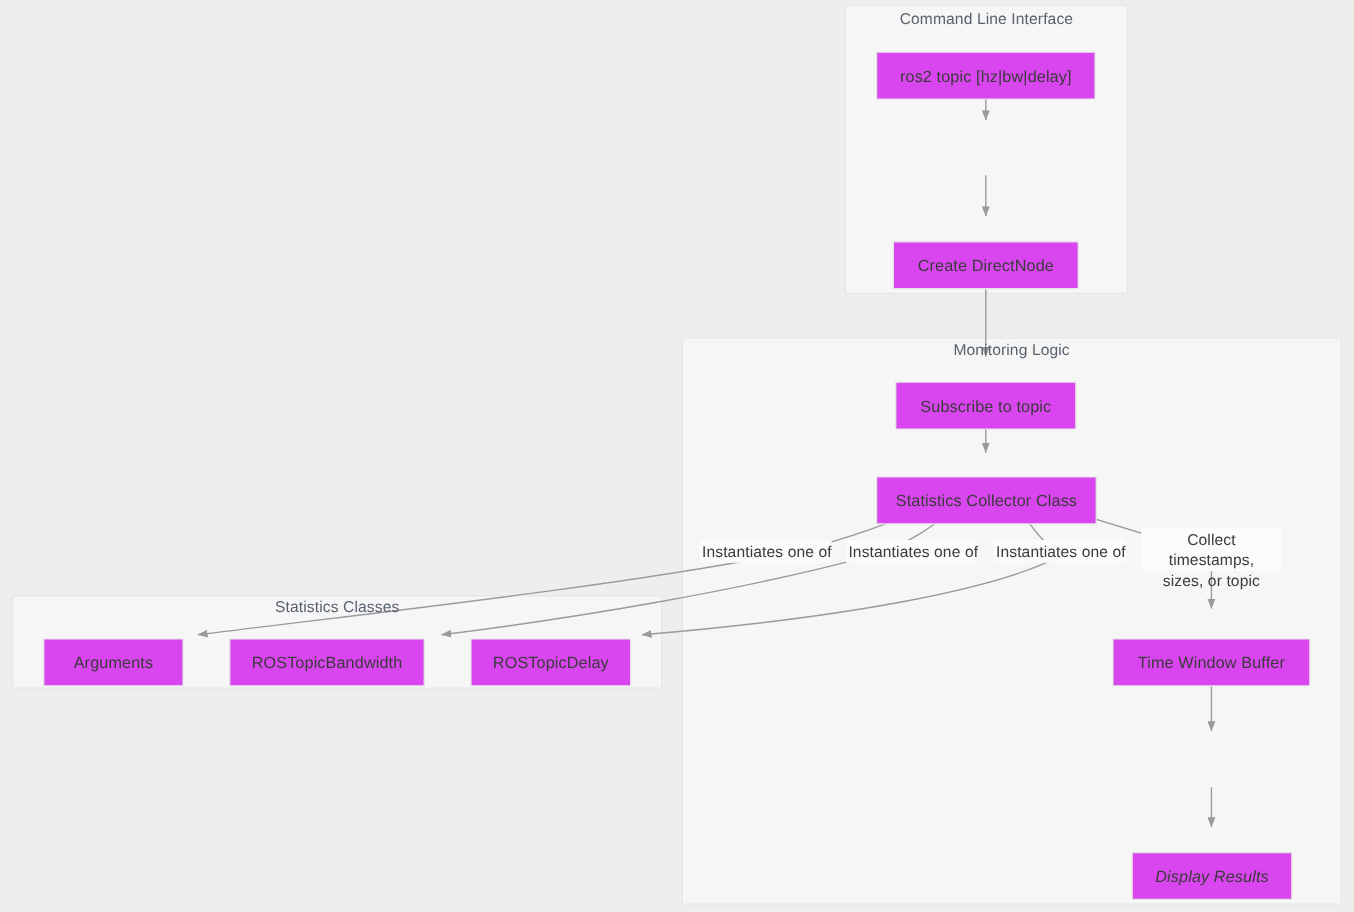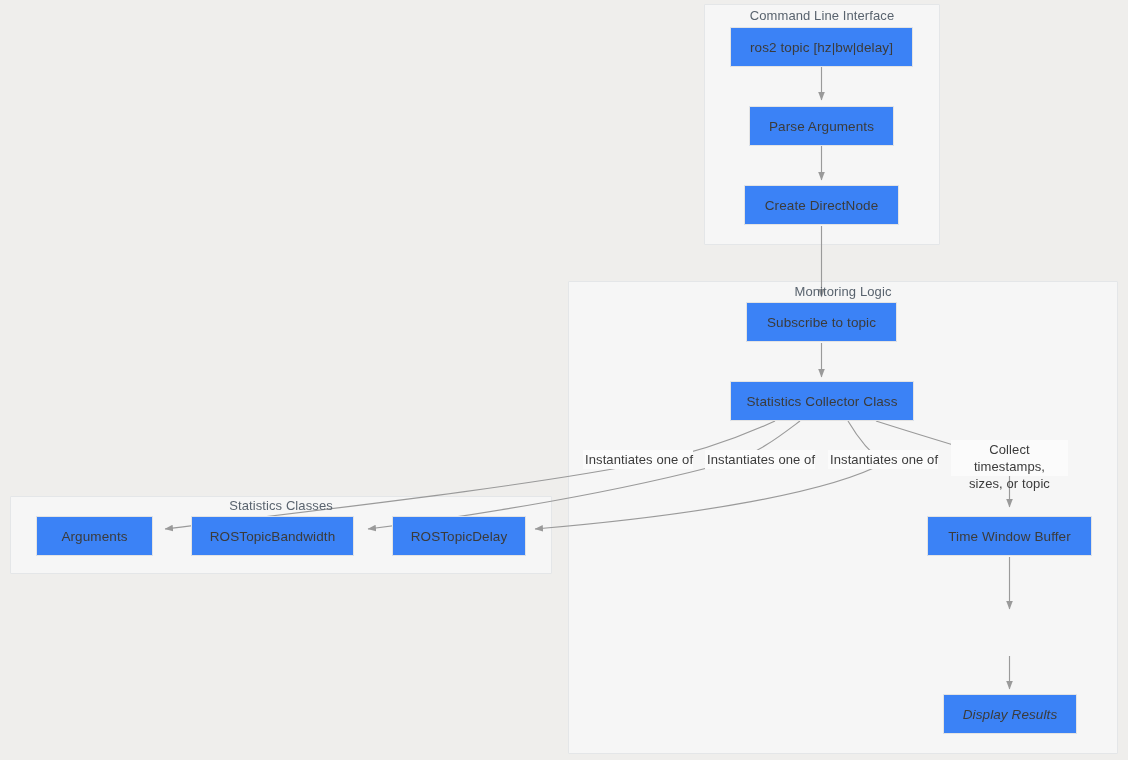--- a/index.html
+++ b/index.html
@@ -40,32 +40,33 @@
     left: 0;
     width: 100%;
     text-align: center;
     font-size: 13px;
     color: #59636e;
     letter-spacing: 0.1px;
     white-space: nowrap;
   }
   .node {
     position: absolute;
-    background: #3b82f6;
+    background: #d946ef;
     border: 1px solid #e3e3e3;
     border-radius: 1px;
     box-sizing: border-box;
     display: flex;
     align-items: center;
     justify-content: center;
     font-size: 13.5px;
     color: #3b3b3b;
     letter-spacing: 0.1px;
     text-align: left;
     white-space: nowrap;
+    margin-top: 16px;
   }
   .edge-label {
     position: absolute;
     background: #fbfbfb;
     font-size: 13px;
     color: #3b3b3b;
     letter-spacing: 0.1px;
     text-align: center;
     line-height: 17px;
     padding: 1px 2px;
@@ -111,21 +112,20 @@
 
       <path d="M876,421 C 910,432 950,444 1003,460 L1009.5,474 L1009.5,507"></path>
     </g>
   </svg>
 
   <div class="cluster-title" style="left:704px; top:8px; width:236px;">Command Line Interface</div>
   <div class="cluster-title" style="left:568px; top:284px; width:550px;">Monitoring Logic</div>
   <div class="cluster-title" style="left:10px; top:498px; width:542px;">Statistics Classes</div>
 
   <div class="node" style="left:730px; top:27px; width:183px; height:40px;">ros2 topic [hz|bw|delay]</div>
-  <div class="node" style="left:749px; top:106px; width:145px; height:40px;">Parse Arguments</div>
   <div class="node" style="left:744px; top:185px; width:155px; height:40px;">Create DirectNode</div>
 
   <div class="node" style="left:746px; top:302px; width:151px; height:40px;">Subscribe to topic</div>
   <div class="node" style="left:730px; top:381px; width:184px; height:40px;">Statistics Collector Class</div>
   <div class="node" style="left:927px; top:516px; width:165px; height:40px;">Time Window Buffer</div>
   <div class="node" style="left:943px; top:694px; width:134px; height:40px;font-style:italic;">Display Results</div>
 
   <div class="node" style="left:36px; top:516px; width:117px; height:40px;">Arguments</div>
   <div class="node" style="left:191px; top:516px; width:163px; height:40px;">ROSTopicBandwidth</div>
   <div class="node" style="left:392px; top:516px; width:134px; height:40px;">ROSTopicDelay</div>

